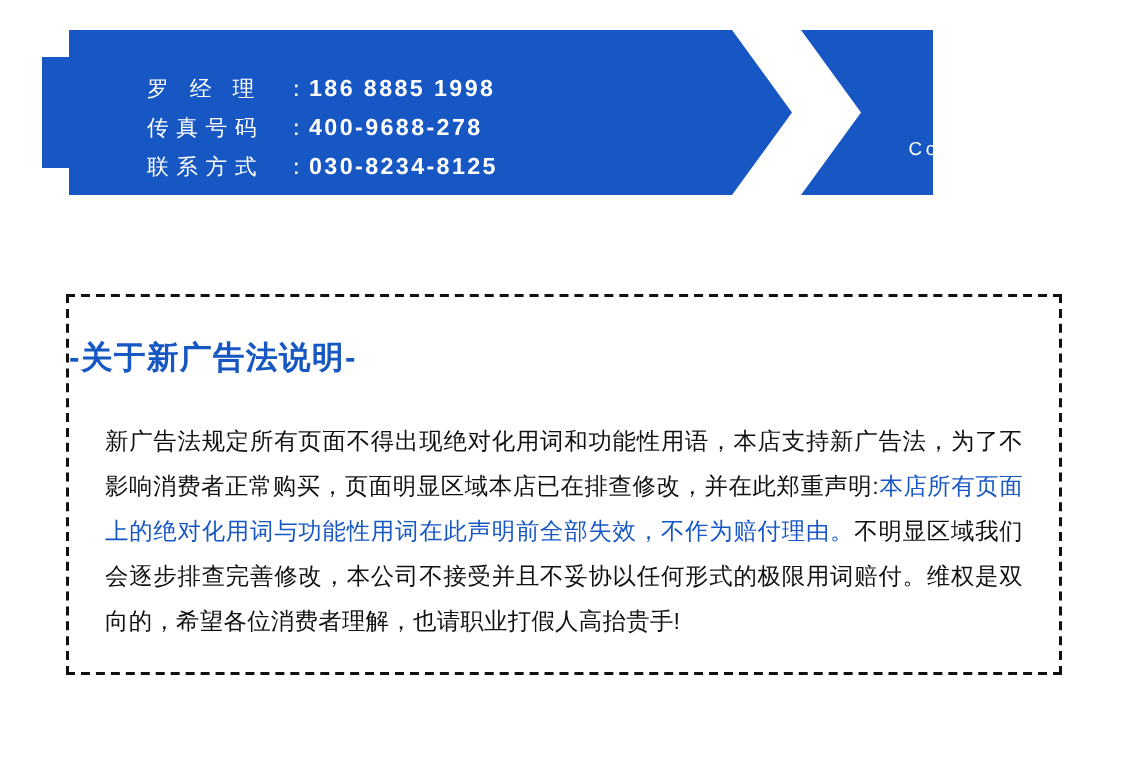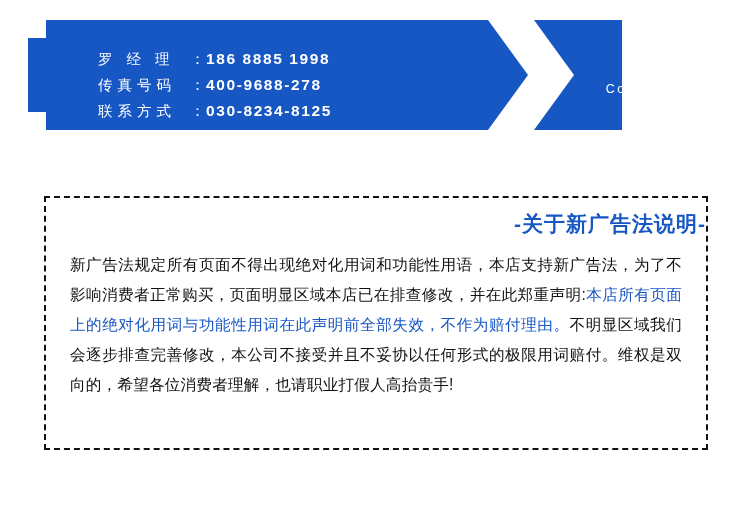--- a/index.html
+++ b/index.html
@@ -102,46 +102,46 @@
     color: #ffffff;
   }
   .header-title-cn {
     font-size: 12px;
     font-weight: bold;
     letter-spacing: 2.5px;
     white-space: nowrap;
     text-align: right;
   }
   .header-title-en {
-    margin-top: 9px;
+    margin-top: 19px;
     font-size: 12.5px;
     letter-spacing: 2.5px;
     white-space: nowrap;
   }
 
   
   .notice {
     position: absolute;
     left: 44px;
     top: 196px;
     width: 664px;
     height: 254px;
     border: 2px dashed #111111;
     box-sizing: border-box;
   }
   .notice-title {
-    margin-top: 12px;
-    text-align: right;
+    margin-top: 26px;
+    text-align: left;
     color: #1757c4;
     font-size: 21px;
     font-weight: bold;
     letter-spacing: 1px;
   }
   .notice-body {
-    margin: 12px 24px 0 24px;
+    margin: 28px 24px 0 24px;
     font-size: 15.6px;
     line-height: 30px;
     color: #111111;
     text-align: justify;
     letter-spacing: 0.2px;
   }
   .hl {
     color: #1757c4;
   }
 </style>

